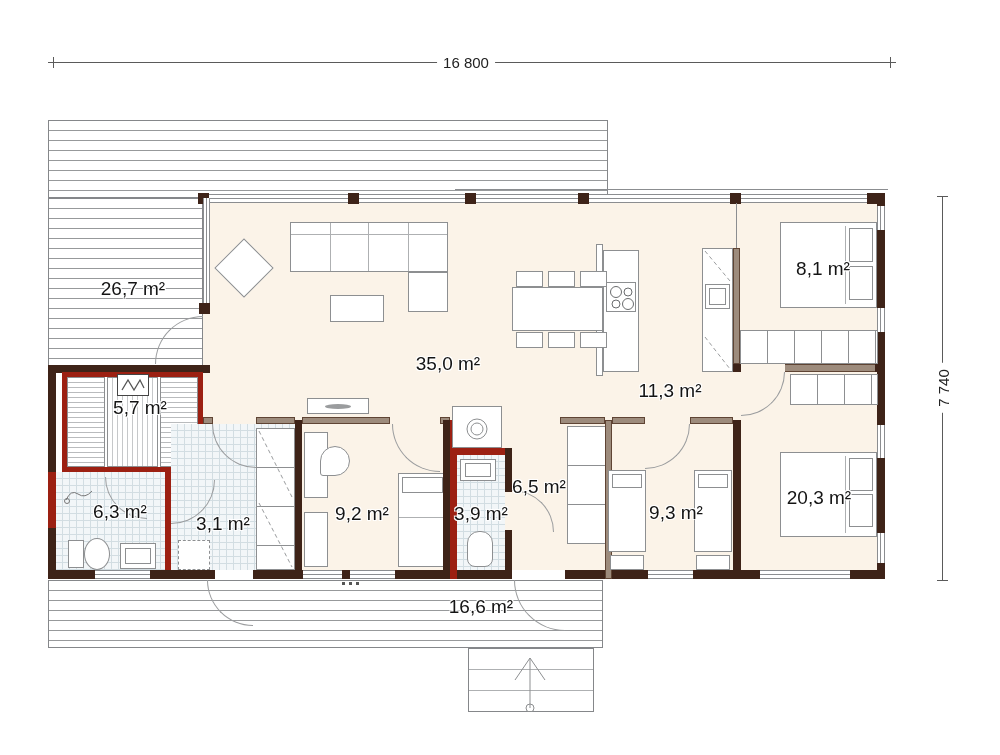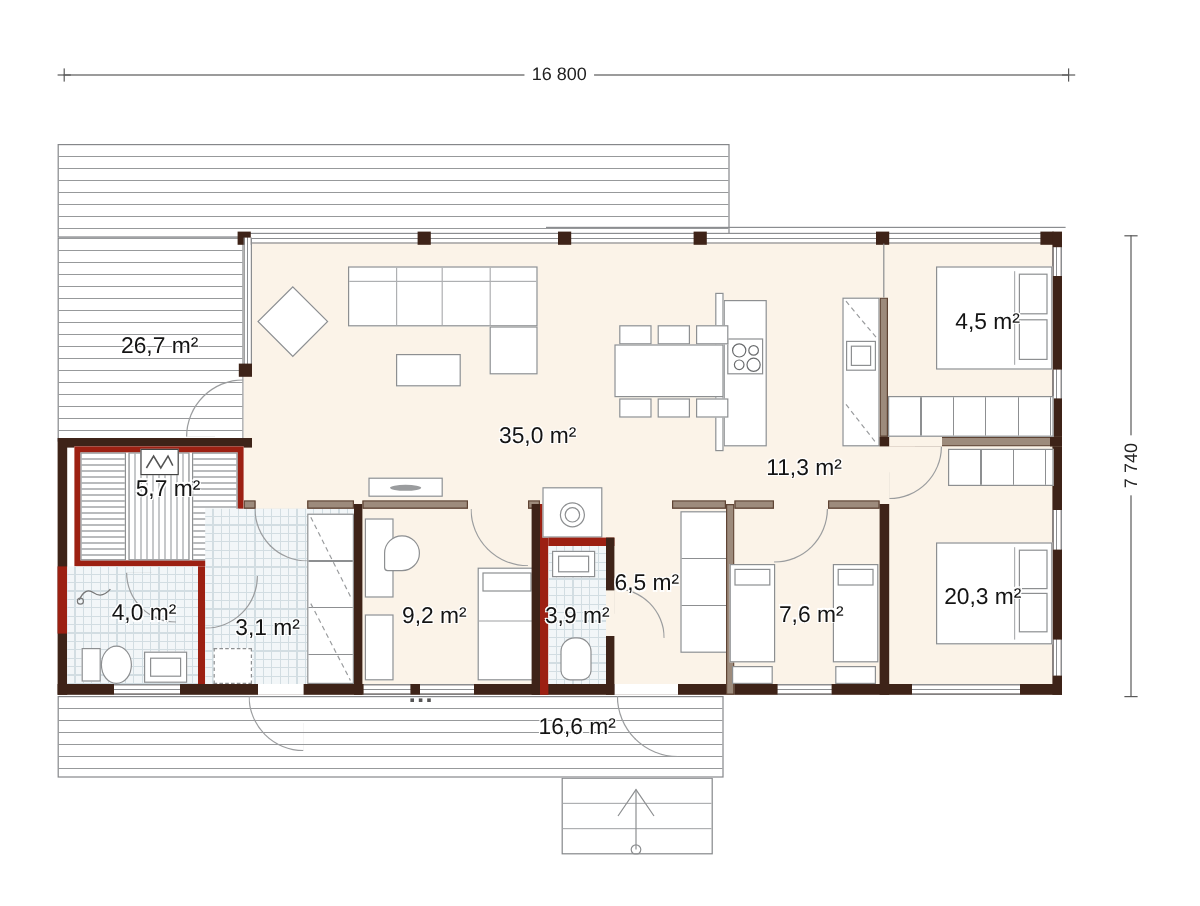--- a/index.html
+++ b/index.html
@@ -256,24 +256,24 @@
   <div class="abs arc arc-br" style="left:171px;top:480px;width:44px;height:44px"></div>
   <div class="abs arc arc-bl" style="left:212px;top:424px;width:44px;height:44px"></div>
   <div class="abs arc arc-bl" style="left:392px;top:424px;width:48px;height:48px"></div>
   <div class="abs arc arc-tr" style="left:512px;top:490px;width:42px;height:42px"></div>
   <div class="abs arc arc-br" style="left:645px;top:424px;width:45px;height:45px"></div>
   <div class="abs arc arc-br" style="left:741px;top:372px;width:44px;height:44px"></div>
 
   <span class="label" style="left:133px;top:289px">26,7 m²</span>
   <span class="label" style="left:448px;top:364px">35,0 m²</span>
   <span class="label" style="left:140px;top:408px">5,7 m²</span>
-  <span class="label" style="left:120px;top:512px">4,0 m²</span>
+  <span class="label" style="left:120px;top:512px">6,3 m²</span>
   <span class="label" style="left:223px;top:524px">3,1 m²</span>
   <span class="label" style="left:362px;top:514px">9,2 m²</span>
   <span class="label" style="left:481px;top:514px">3,9 m²</span>
   <span class="label" style="left:539px;top:487px">6,5 m²</span>
-  <span class="label" style="left:676px;top:513px">7,6 m²</span>
+  <span class="label" style="left:676px;top:513px">9,3 m²</span>
   <span class="label" style="left:670px;top:391px">11,3 m²</span>
-  <span class="label" style="left:823px;top:269px">4,5 m²</span>
+  <span class="label" style="left:823px;top:269px">8,1 m²</span>
   <span class="label" style="left:819px;top:498px">20,3 m²</span>
   <span class="label" style="left:481px;top:607px">16,6 m²</span>
 
 </div>
 
 </body></html>

